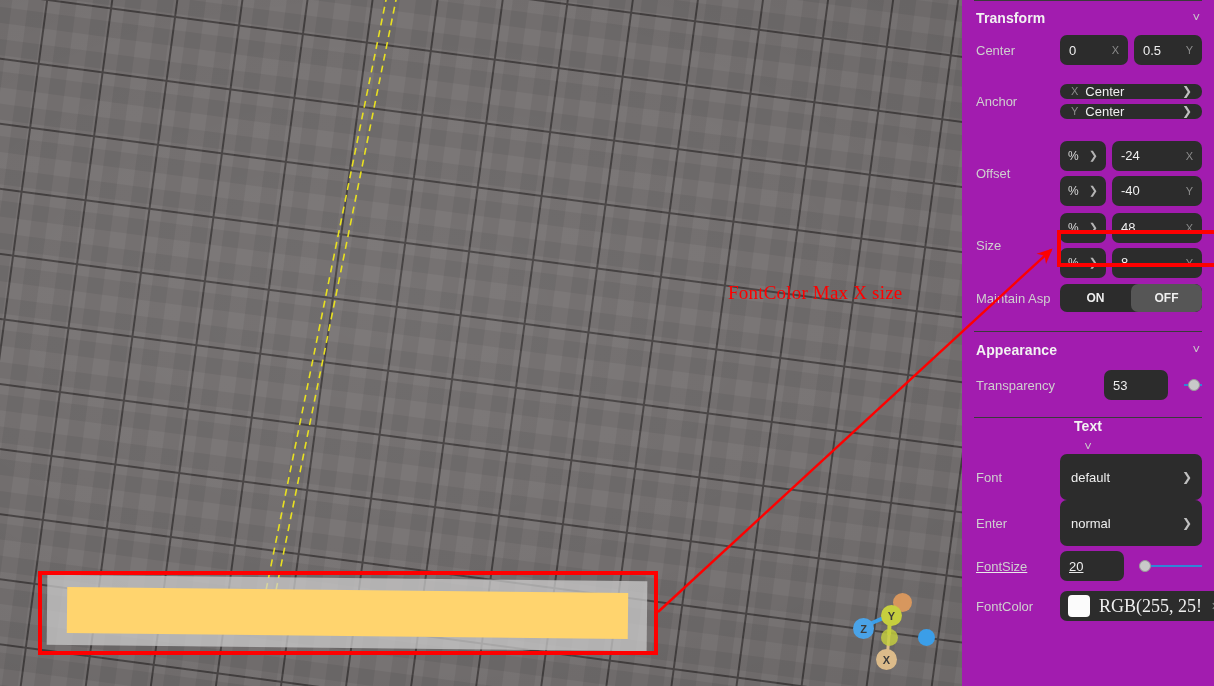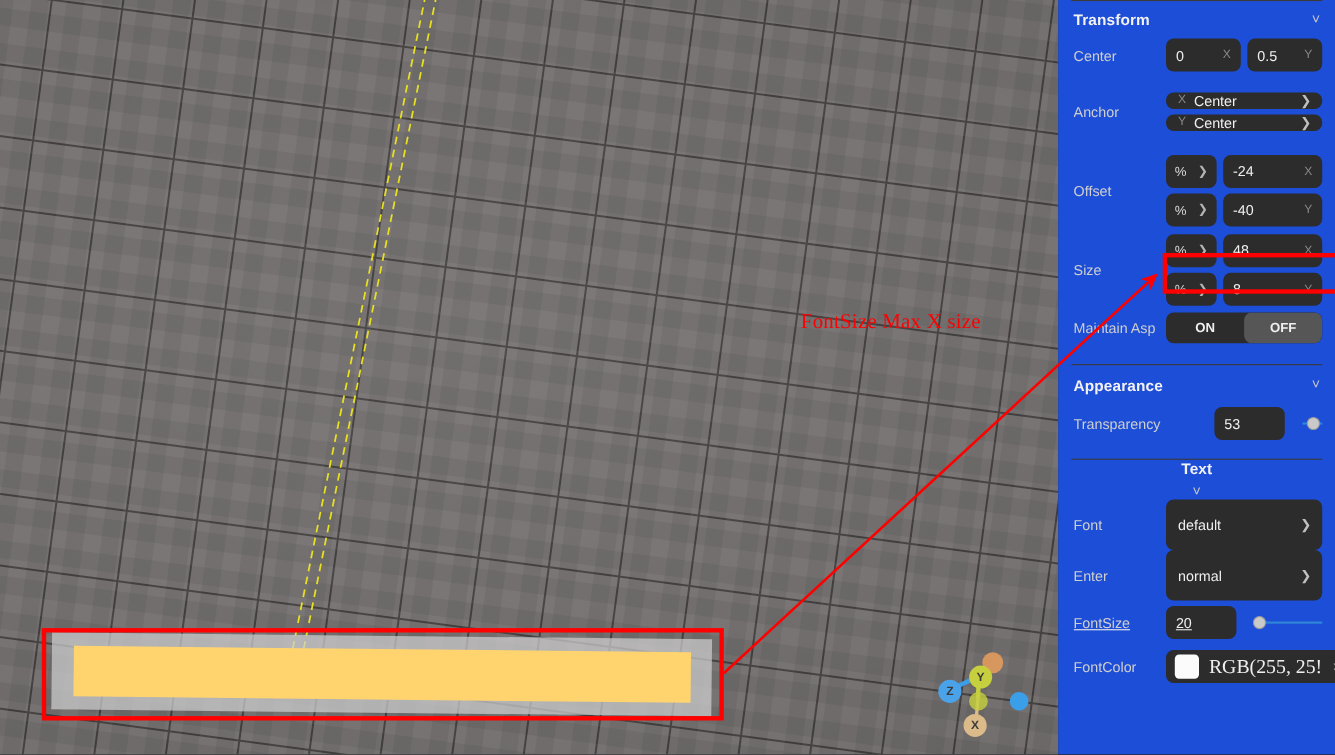--- a/index.html
+++ b/index.html
@@ -91,21 +91,21 @@
   .gz-node {
     position: absolute; border-radius: 50%;
     display: flex; align-items: center; justify-content: center;
     font-size: 11px; font-weight: 700; color: #3b3b3b;
     font-family: "Liberation Sans", sans-serif;
   }
 
   
   #panel {
     width: 252px; height: 686px;
-    background: #1d4ed8;
+    background: #a21caf;
     position: relative;
     color: #e9e9e9;
     font-size: 13px;
     overflow: hidden;
   }
   .sec-divider {
     height: 1px; background: #3a3a3a;
     margin: 0 12px;
   }
   .sec-header {
@@ -247,21 +247,21 @@
       <div class="gz-node" style="left:36px;top:20px;width:21px;height:21px;background:#c6cf3e;">
         <span>Y</span>
       </div>
       <div class="gz-node" style="left:36px;top:44px;width:17px;height:17px;background:#c6cf3e;opacity:.82;"></div>
       <div class="gz-node" style="left:31px;top:64px;width:21px;height:21px;background:#dcbb8a;">
         <span>X</span>
       </div>
       <div class="gz-node" style="left:73px;top:44px;width:17px;height:17px;background:#3b9ee8;"></div>
     </div>
 
-    <div id="annotation-text">FontSize Max X size</div>
+    <div id="annotation-text">FontColor Max X size</div>
   </div>
 
   <svg id="annotation-arrow">
     <defs>
       <marker id="ahead" markerWidth="7" markerHeight="7" refX="5.5" refY="3.2" orient="auto" markerUnits="strokeWidth">
         <path d="M0,0.3 L6.4,3.2 L0,6.1 L1.9,3.2 z" fill="#fe0000"></path>
       </marker>
     </defs>
     <line x1="658" y1="612" x2="1051" y2="250" stroke="#fe0000" stroke-width="2.4" marker-end="url(#ahead)"></line>
   </svg>

